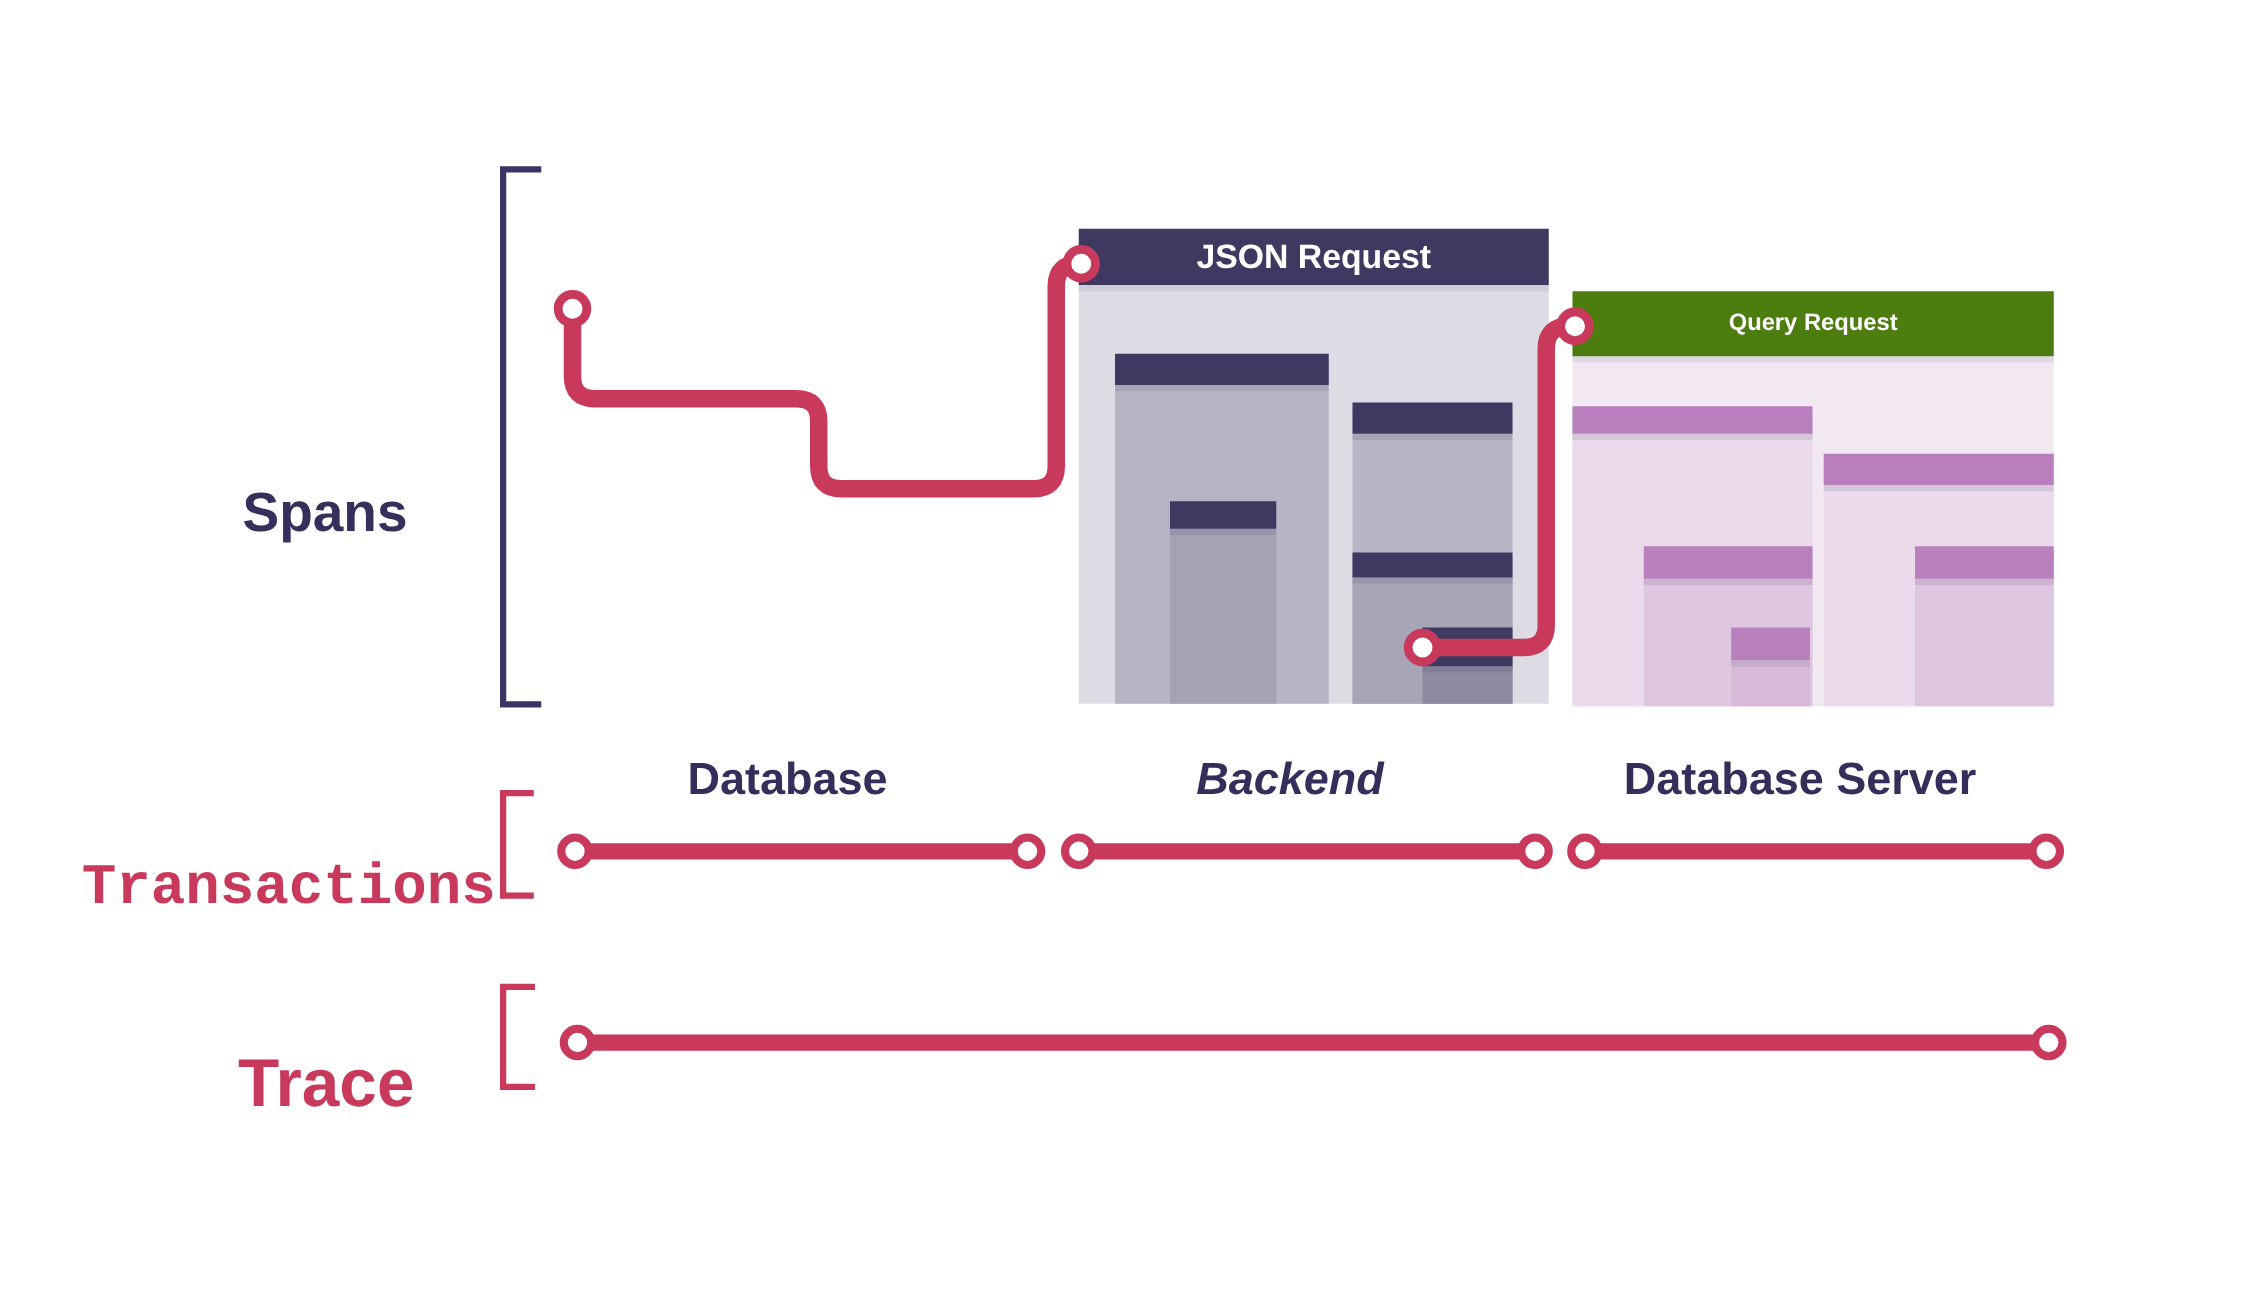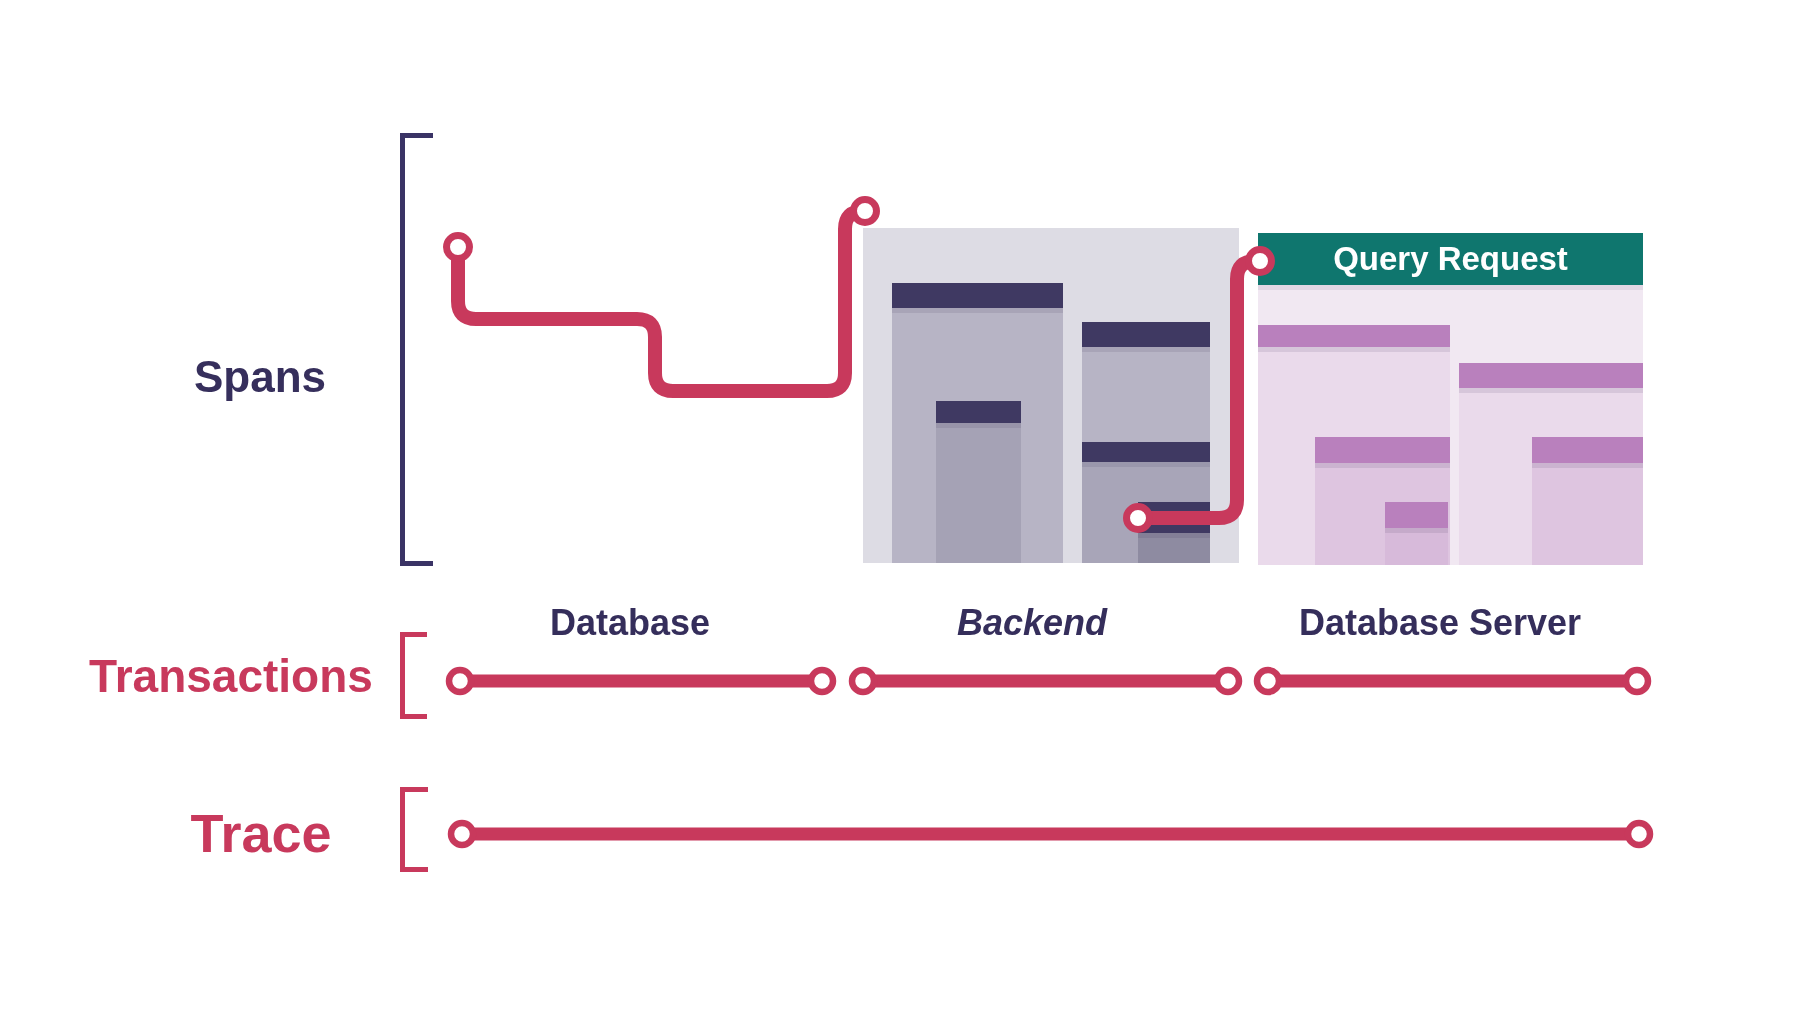--- a/index.html
+++ b/index.html
@@ -15,40 +15,43 @@
   .span-body{position:absolute;left:0;right:0;bottom:0;}
   
   .p1 .panel-hd{height:44px;background:#EDB22B;color:#362F5C;font-size:28px;}
   .p1 .panel-body{top:44px;background:#FAF3E0;}
   .p1 .span-hd{background:#EDB22B;}
   
   .p2 .panel-hd{height:45px;background:#3F3962;color:#ffffff;font-size:27px;}
   .p2 .panel-body{top:45px;background:#DDDCE4;}
   .p2 .span-hd{background:#3F3962;}
   
-  .p3 .panel-hd{height:52px;background:#0f766e;color:#ffffff;font-size:33px;}
+  .p3 .panel-hd{height:52px;background:#4d7c0f;color:#ffffff;font-size:19px;}
   .p3 .panel-body{top:52px;background:#F1E8F2;}
   .p3 .span-hd{background:#B980BD;}
   
   .machine-label{position:absolute;top:602px;text-align:center;font-weight:bold;
                  font-size:36px;color:#352E5B;z-index:5;}
-  .section-label{position:absolute;text-align:center;font-weight:bold;z-index:5;line-height:1.15;}
+  .section-label{position:absolute;text-align:center;font-weight:bold;z-index:5;line-height:1.15;margin-top:34px;}
   .lbl-spans{left:130px;top:352px;width:260px;font-size:44px;color:#362F5C;}
-  .lbl-transactions{left:61px;top:650px;width:340px;font-size:46px;color:#C8395C;}
+  .lbl-transactions{left:61px;top:650px;width:340px;font-size:46px;color:#C8395C;font-family:Liberation Mono, monospace;}
   .lbl-trace{left:111px;top:802px;width:300px;font-size:54px;color:#C8395C;}
   svg.overlay{position:absolute;left:0;top:0;z-index:4;}
 </style>
 </head>
 <body>
 
 <div class="canvas">
 
 
   <div class="panel p2" style="left:863px;top:183px;width:376px;height:380px;">
     <div class="panel-body"></div>
+    <div class="panel-hd">
+      <span>JSON Request</span>
+    </div>
     <div class="span-bar" style="left:29px;top:100px;width:171px;height:280px;">
       <div class="span-body" style="top:25px;background:#B7B4C5;"></div>
       <div class="span-hd" style="height:25px;"></div>
     </div>
     <div class="span-bar" style="left:73px;top:218px;width:85px;height:162px;">
       <div class="span-body" style="top:22px;background:#A5A2B5;"></div>
       <div class="span-hd" style="height:22px;"></div>
     </div>
     <div class="span-bar" style="left:219px;top:139px;width:128px;height:241px;">
       <div class="span-body" style="top:25px;background:#B7B4C5;"></div>

